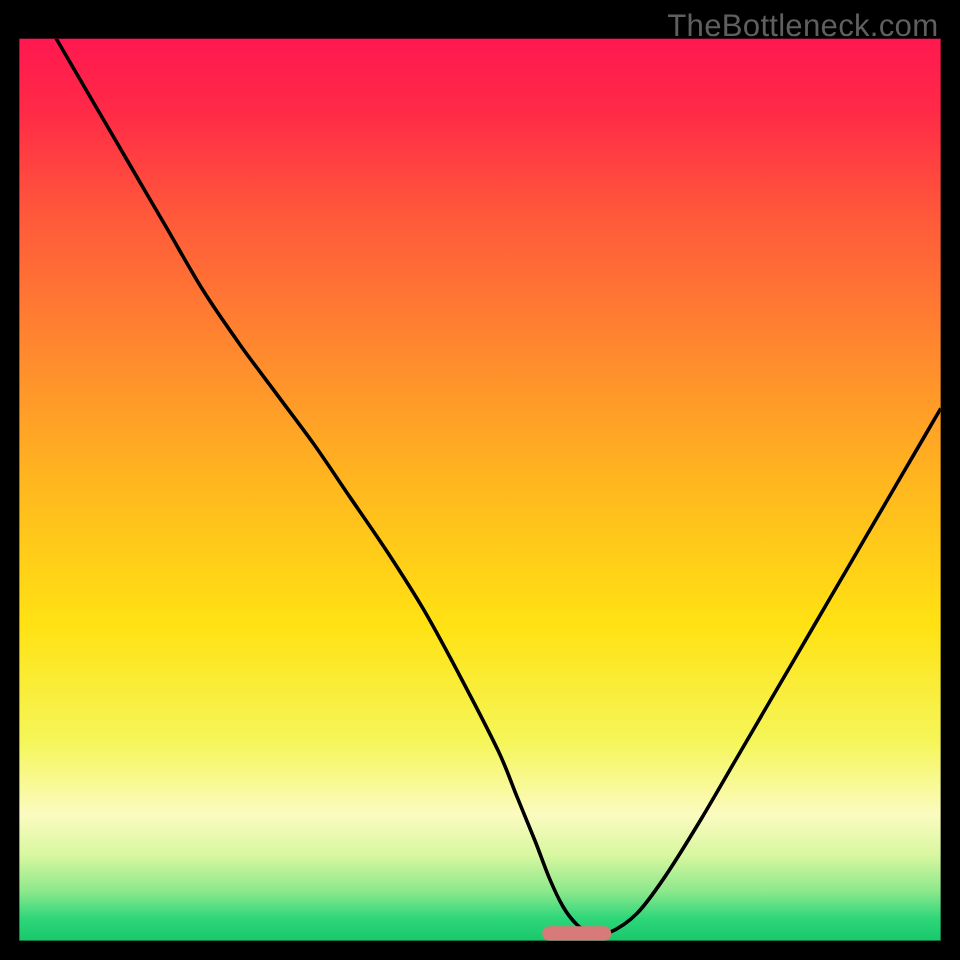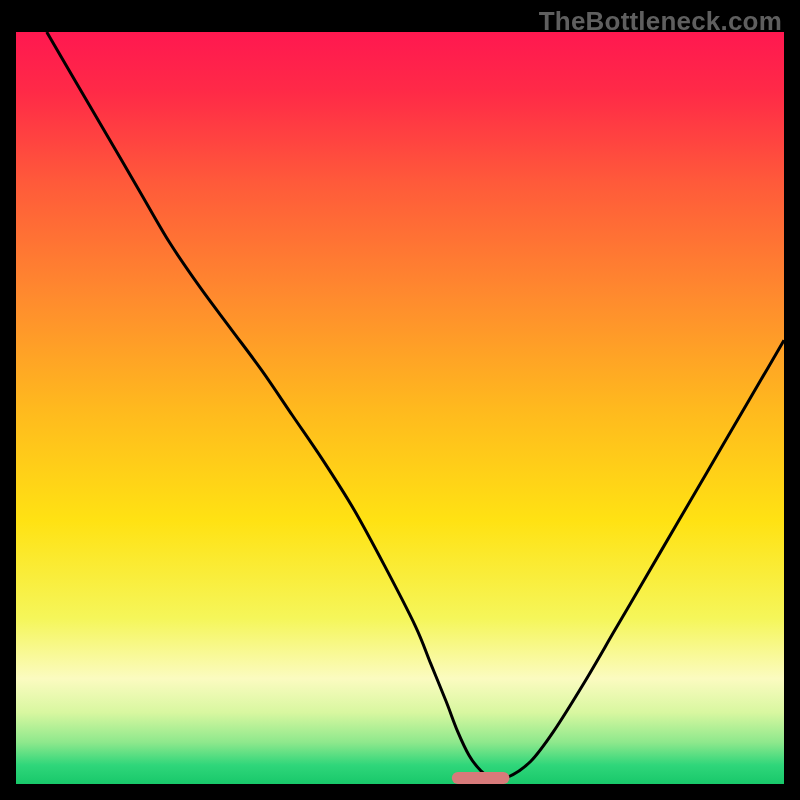--- a/index.html
+++ b/index.html
@@ -24,21 +24,21 @@
     top: 0;
     width: 768px;
     height: 752px;
   }
   .watermark {
     position: absolute;
     top: 6px;
     right: 18px;
     font-family: Arial, Helvetica, sans-serif;
     font-size: 26px;
-    font-weight: 700;
+    font-weight: 400;
     color: #5f5f5f;
     letter-spacing: 0.2px;
   }
   svg { display: block; }
 </style>
 </head>
 <body>
 
 <div class="watermark">TheBottleneck.com</div>
 

